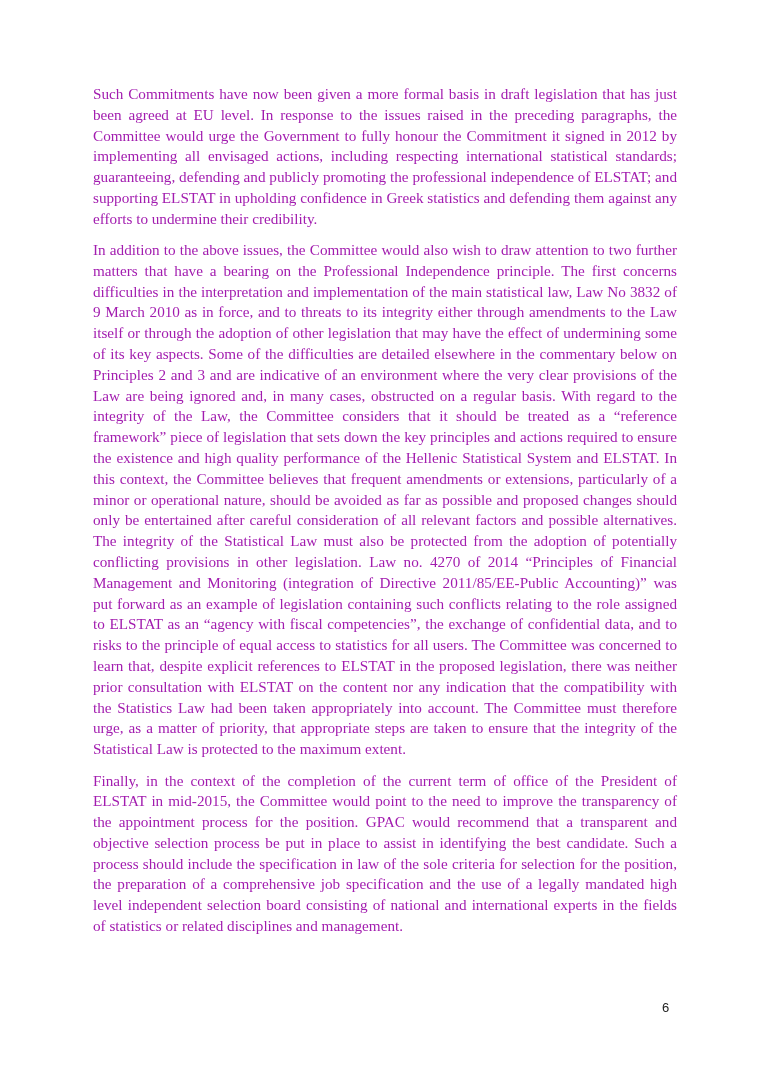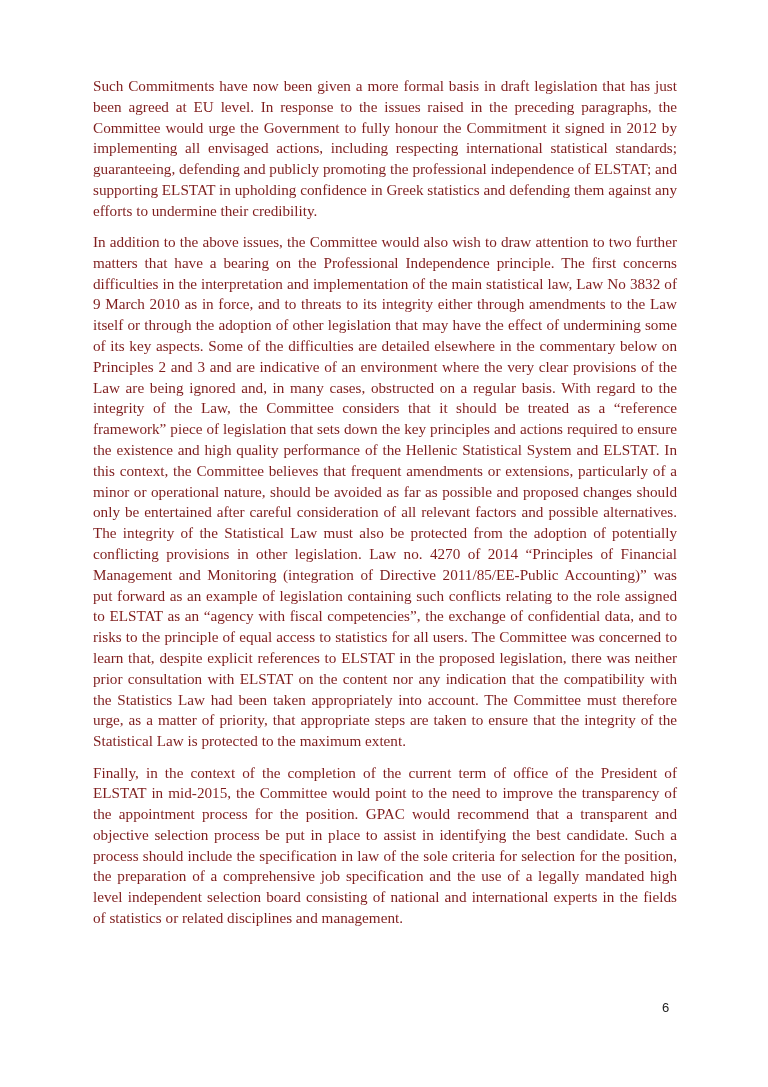--- a/index.html
+++ b/index.html
@@ -17,26 +17,26 @@
       position: absolute;
       left: 0;
       top: 0;
       width: 768px;
       height: 1087px;
       background: #ffffff;
     }
     .content {
       position: absolute;
       left: 93px;
-      top: 76px;
+      top: 84px;
       width: 584px;
       font-family: "Liberation Serif", serif;
       font-size: 15.2px;
       line-height: 20.8px;
-      color: #7f1d1d;
+      color: #a21caf;
       text-align: justify;
     }
     .content p {
       margin: 0 0 10.5px 0;
     }
     .page-number {
       position: absolute;
       left: 662px;
       top: 1000px;
       font-family: "Liberation Sans", sans-serif;

